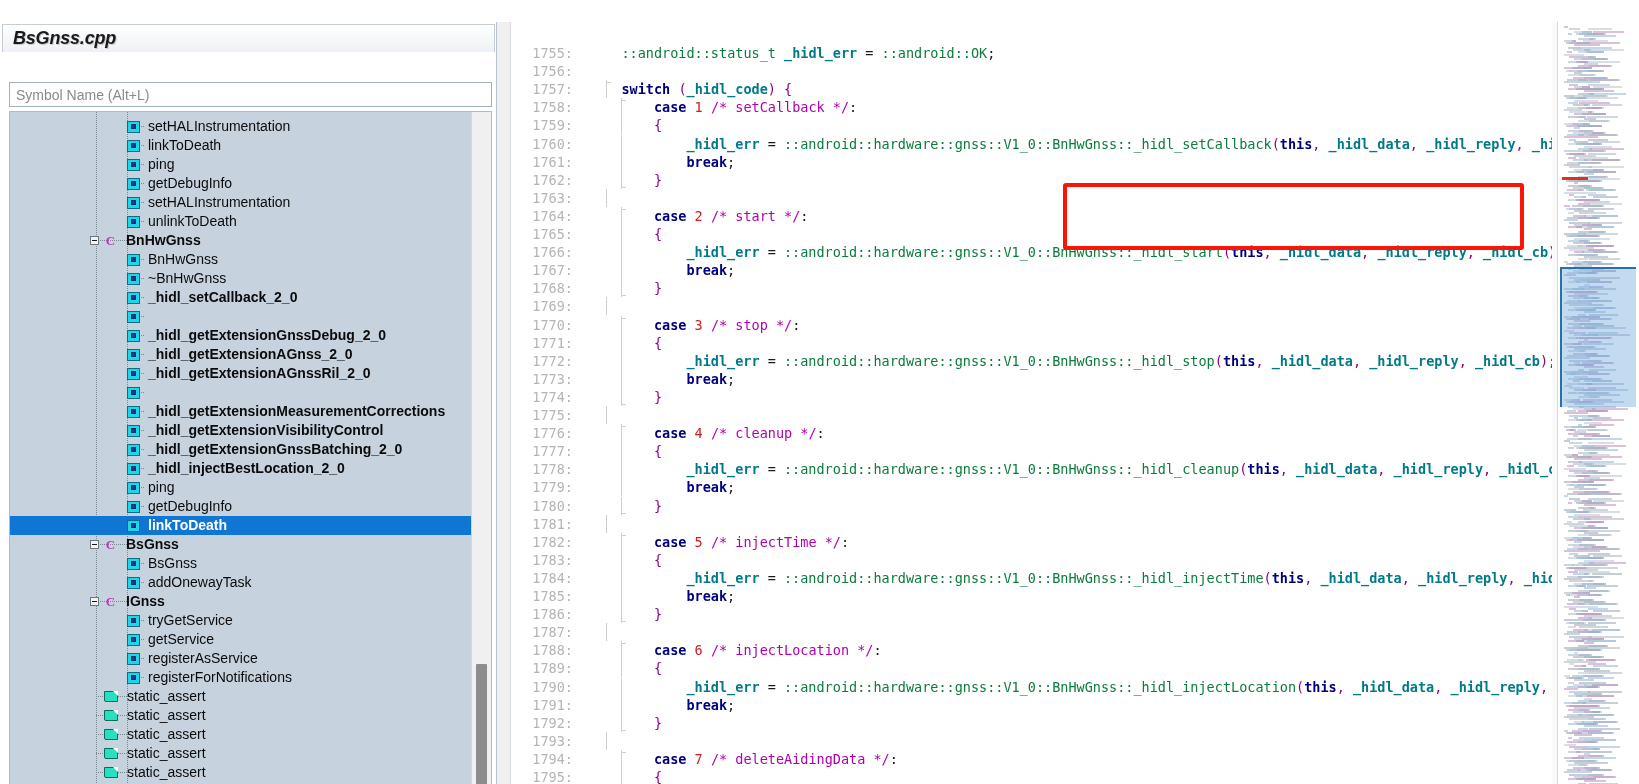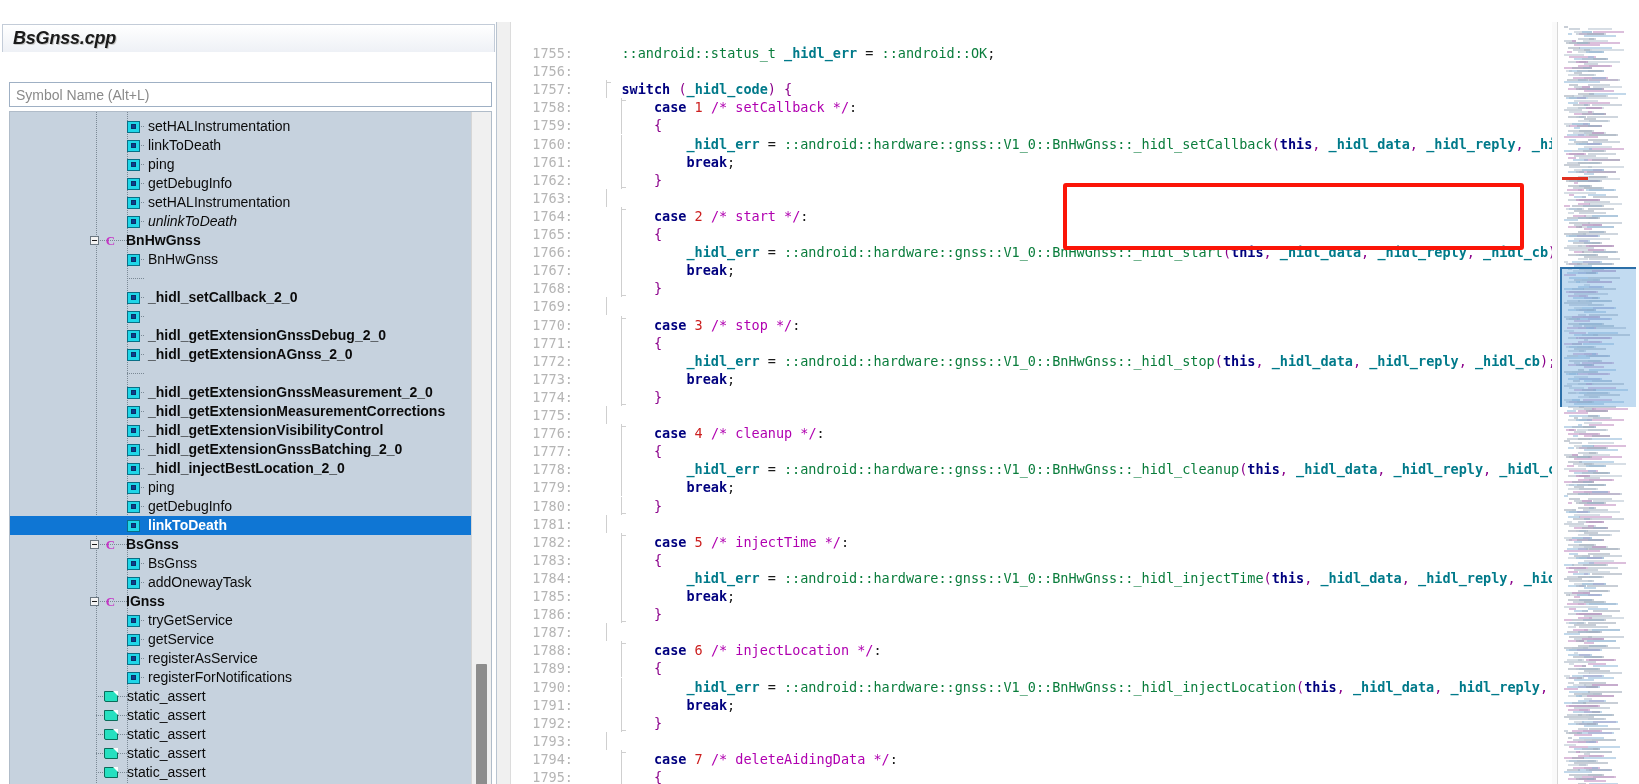--- a/index.html
+++ b/index.html
@@ -260,51 +260,58 @@
             <span class="lbl" style="position:absolute;left:134px;">ping</span>
           </div>
           <div class="tnode" style="position: absolute; left: 0px; top: 62px; width: 462px;">
             <span class="ic ic-method" style="position:absolute;left:117px;top:4px;"></span>
             <span class="lbl" style="position:absolute;left:134px;">getDebugInfo</span>
           </div>
           <div class="tnode" style="position: absolute; left: 0px; top: 81px; width: 462px;">
             <span class="ic ic-method" style="position:absolute;left:117px;top:4px;"></span>
             <span class="lbl" style="position:absolute;left:134px;">setHALInstrumentation</span>
           </div>
-          <div class="tnode" style="position: absolute; left: 0px; top: 100px; width: 462px; font-style: italic;">
+          <div class="tnode" style="position: absolute; left: 0px; top: 100px; width: 462px;">
             <span class="ic ic-method" style="position:absolute;left:117px;top:4px;"></span>
             <span class="lbl" style="position:absolute;left:134px;">unlinkToDeath</span>
           </div>
           <div class="tnode bold" style="position: absolute; left: 0px; top: 119px; width: 462px;">
             <span class="exp" style="position:absolute;left:80px;top:5px;"></span>
             <span class="ic ic-class" style="position:absolute;left:94px;top:3px;">C</span>
             <span class="lbl" style="position:absolute;left:112px;">BnHwGnss</span>
           </div>
           <div class="tnode" style="position: absolute; left: 0px; top: 138px; width: 462px;">
             <span class="ic ic-method" style="position:absolute;left:117px;top:4px;"></span>
             <span class="lbl" style="position:absolute;left:134px;">BnHwGnss</span>
           </div>
+          <div class="tnode" style="position: absolute; left: 0px; top: 157px; width: 462px;">
+            <span class="ic ic-method" style="position:absolute;left:117px;top:4px;"></span>
+            <span class="lbl" style="position:absolute;left:134px;">~BnHwGnss</span>
+          </div>
           <div class="tnode bold" style="position: absolute; left: 0px; top: 176px; width: 462px;">
             <span class="ic ic-method" style="position:absolute;left:117px;top:4px;"></span>
             <span class="lbl" style="position:absolute;left:134px;">_hidl_setCallback_2_0</span>
           </div>
           <div class="tnode bold" style="position: absolute; left: 0px; top: 195px; width: 462px;">
             <span class="ic ic-method" style="position:absolute;left:117px;top:4px;"></span>
           </div>
           <div class="tnode bold" style="position: absolute; left: 0px; top: 214px; width: 462px;">
             <span class="ic ic-method" style="position:absolute;left:117px;top:4px;"></span>
             <span class="lbl" style="position:absolute;left:134px;">_hidl_getExtensionGnssDebug_2_0</span>
           </div>
           <div class="tnode bold" style="position: absolute; left: 0px; top: 233px; width: 462px;">
             <span class="ic ic-method" style="position:absolute;left:117px;top:4px;"></span>
             <span class="lbl" style="position:absolute;left:134px;">_hidl_getExtensionAGnss_2_0</span>
           </div>
+          <div class="tnode bold" style="position: absolute; left: 0px; top: 252px; width: 462px;">
+            <span class="ic ic-method" style="position:absolute;left:117px;top:4px;"></span>
+            <span class="lbl" style="position:absolute;left:134px;">_hidl_getExtensionAGnssRil_2_0</span>
+          </div>
           <div class="tnode bold" style="position: absolute; left: 0px; top: 271px; width: 462px;">
             <span class="ic ic-method" style="position:absolute;left:117px;top:4px;"></span>
-            <span class="lbl" style="position:absolute;left:134px;">_hidl_getExtensionGnssMeasurement_2_0</span>
           </div>
           <div class="tnode bold" style="position: absolute; left: 0px; top: 290px; width: 462px;">
             <span class="ic ic-method" style="position:absolute;left:117px;top:4px;"></span>
             <span class="lbl" style="position:absolute;left:134px;">_hidl_getExtensionMeasurementCorrections</span>
           </div>
           <div class="tnode bold" style="position: absolute; left: 0px; top: 309px; width: 462px;">
             <span class="ic ic-method" style="position:absolute;left:117px;top:4px;"></span>
             <span class="lbl" style="position:absolute;left:134px;">_hidl_getExtensionVisibilityControl</span>
           </div>
           <div class="tnode bold" style="position: absolute; left: 0px; top: 328px; width: 462px;">

